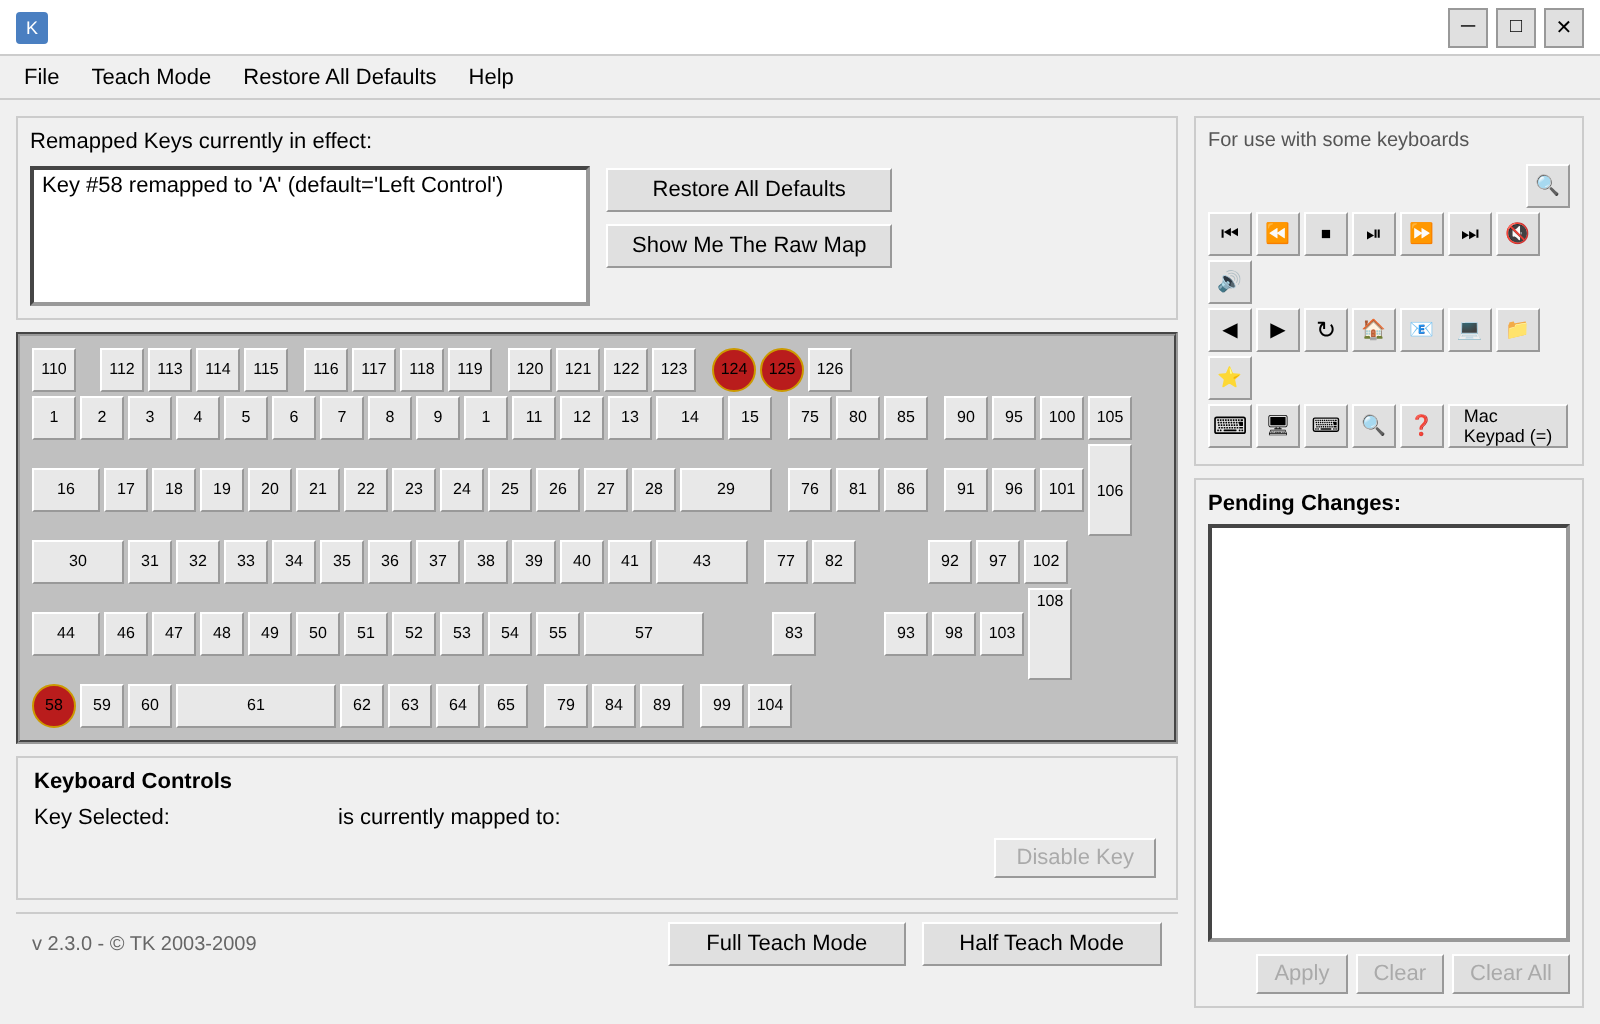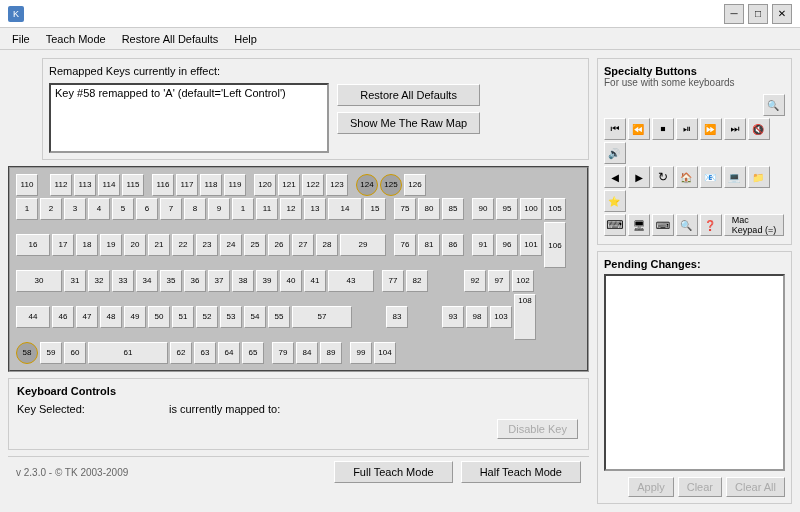--- a/index.html
+++ b/index.html
@@ -89,21 +89,20 @@
       gap: 6px;
     }
 
     
     .remapped-section {
       background: #f0f0f0;
       border: 1px solid #ccc;
       padding: 6px;
       display: flex;
       gap: 8px;
-      margin-left: 34px;
     }
     .remapped-label {
       font-size: 11px;
       margin-bottom: 4px;
     }
     .remapped-textarea {
       width: 280px;
       height: 70px;
       border: 2px inset #999;
       background: white;
@@ -152,21 +151,21 @@
       display: flex;
       align-items: center;
       justify-content: center;
       font-size: 9px;
       cursor: pointer;
       position: relative;
     }
     .key.wide { min-width: 34px; }
     .key.wider { min-width: 46px; }
     .key.widest { min-width: 60px; }
-    .key.highlighted { background: #a3a3a3; border-color: #cc9900; border-radius: 11px; }
+    .key.highlighted { background: #b91c1c; border-color: #cc9900; border-radius: 11px; }
 
     
     .keyboard-controls {
       background: #f0f0f0;
       border: 1px solid #ccc;
       padding: 6px 8px;
     }
     .controls-title {
       font-size: 11px;
       font-weight: bold;
@@ -745,21 +744,20 @@
         <button class="btn-teach">Full Teach Mode</button>
         <button class="btn-teach">Half Teach Mode</button>
       </div>
     </div>
 
   </div>
 
   <div class="right-panel">
 
     <div class="specialty-section">
-      <div class="specialty-title">Specialty Buttons</div>
       <div class="specialty-subtitle">For use with some keyboards</div>
 
       <div class="specialty-row">
 
         <div class="specialty-btn" style="margin-left:auto;">🔍</div>
       </div>
       <div class="specialty-row">
         <div class="specialty-btn">⏮</div>
         <div class="specialty-btn">⏪</div>
         <div class="specialty-btn">⏹</div>

